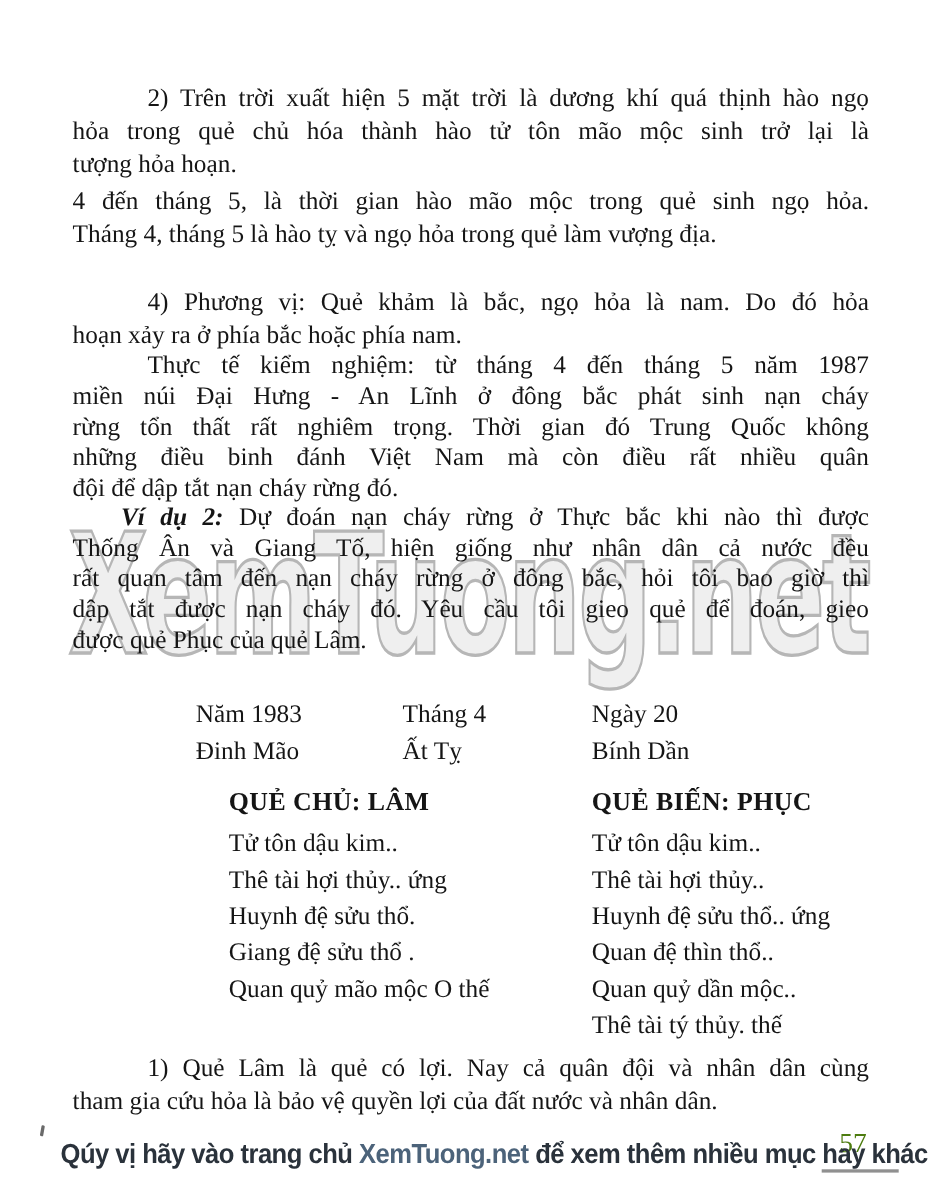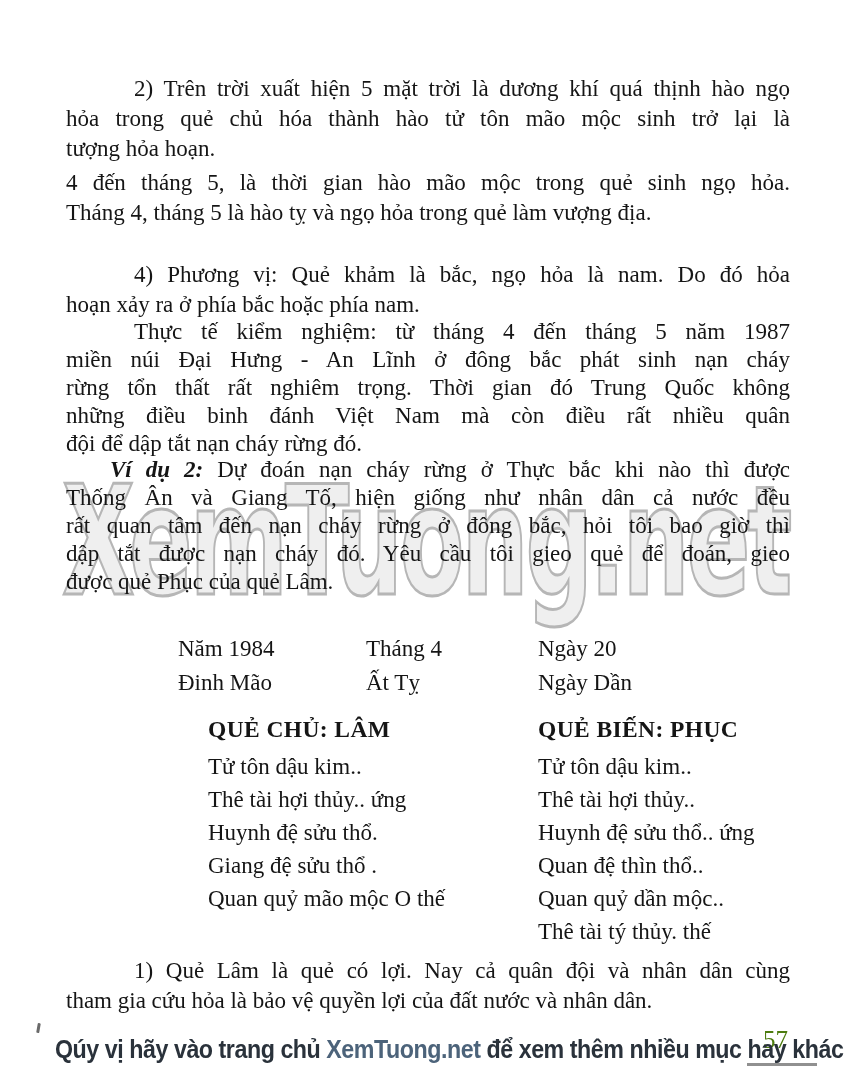--- a/index.html
+++ b/index.html
@@ -69,28 +69,28 @@
 
   <div class="para lh28" style="top:456px">
     <div class="tl jl in2"><span class="lead">Ví dụ 2:</span><span> Dự đoán nạn cháy rừng ở Thực bắc khi nào thì được</span></div>
     <div class="tl jl">Thống Ân và Giang Tố, hiện giống như nhân dân cả nước đều</div>
     <div class="tl jl">rất quan tâm đến nạn cháy rừng ở đông bắc, hỏi tôi bao giờ thì</div>
     <div class="tl jl">dập tắt được nạn cháy đó. Yêu cầu tôi gieo quẻ để đoán, gieo</div>
     <div class="tl ll">được quẻ Phục của quẻ Lâm.</div>
   </div>
 
   <div class="daterow" style="top:636px">
-    <span class="dc1">Năm 1984</span>
+    <span class="dc1">Năm 1983</span>
     <span class="dc2">Tháng 4</span>
     <span class="dc3">Ngày 20</span>
   </div>
   <div class="daterow" style="top:670px">
     <span class="dc1">Đinh Mão</span>
     <span class="dc2">Ất Tỵ</span>
-    <span class="dc3">Ngày Dần</span>
+    <span class="dc3">Bính Dần</span>
   </div>
 
   <div class="hexcol" style="left:208px;top:714px">
     <div class="hextitle">QUẺ CHỦ: LÂM</div>
     <div class="hexline">Tử tôn dậu kim..</div>
     <div class="hexline">Thê tài hợi thủy.. ứng</div>
     <div class="hexline">Huynh đệ sửu thổ.</div>
     <div class="hexline">Giang đệ sửu thổ .</div>
     <div class="hexline">Quan quỷ mão mộc O thế</div>
   </div>

